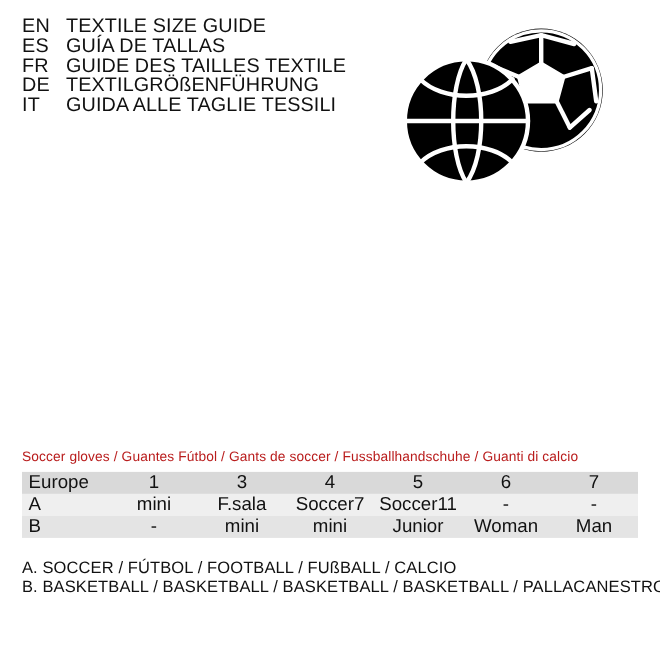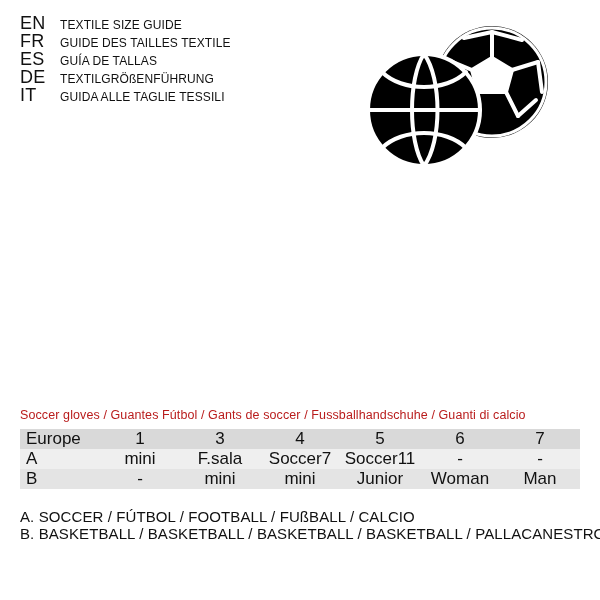--- a/index.html
+++ b/index.html
@@ -28,21 +28,21 @@
     height: 18px;
     line-height: 18px;
   }
   .lang-code {
     width: 40px;
     font-size: 18px;
     letter-spacing: 0.2px;
     color: #111;
   }
   .lang-title {
-    font-size: 12px;
+    font-size: 18px;
     letter-spacing: 0.1px;
     color: #111;
     white-space: nowrap;
   }
 
   
   #ball-art {
     position: absolute;
     left: 352px;
     top: 22px;
@@ -109,26 +109,26 @@
 </style>
 </head>
 <body>
 
 <div id="lang-block">
   <div class="lang-row">
     <span class="lang-code">EN</span>
     <span class="lang-title">TEXTILE SIZE GUIDE</span>
   </div>
   <div class="lang-row">
+    <span class="lang-code">ES</span>
+    <span class="lang-title">GUÍA DE TALLAS</span>
+  </div>
+  <div class="lang-row">
     <span class="lang-code">FR</span>
     <span class="lang-title">GUIDE DES TAILLES TEXTILE</span>
-  </div>
-  <div class="lang-row">
-    <span class="lang-code">ES</span>
-    <span class="lang-title">GUÍA DE TALLAS</span>
   </div>
   <div class="lang-row">
     <span class="lang-code">DE</span>
     <span class="lang-title">TEXTILGRÖßENFÜHRUNG</span>
   </div>
   <div class="lang-row">
     <span class="lang-code">IT</span>
     <span class="lang-title">GUIDA ALLE TAGLIE TESSILI</span>
   </div>
 </div>

